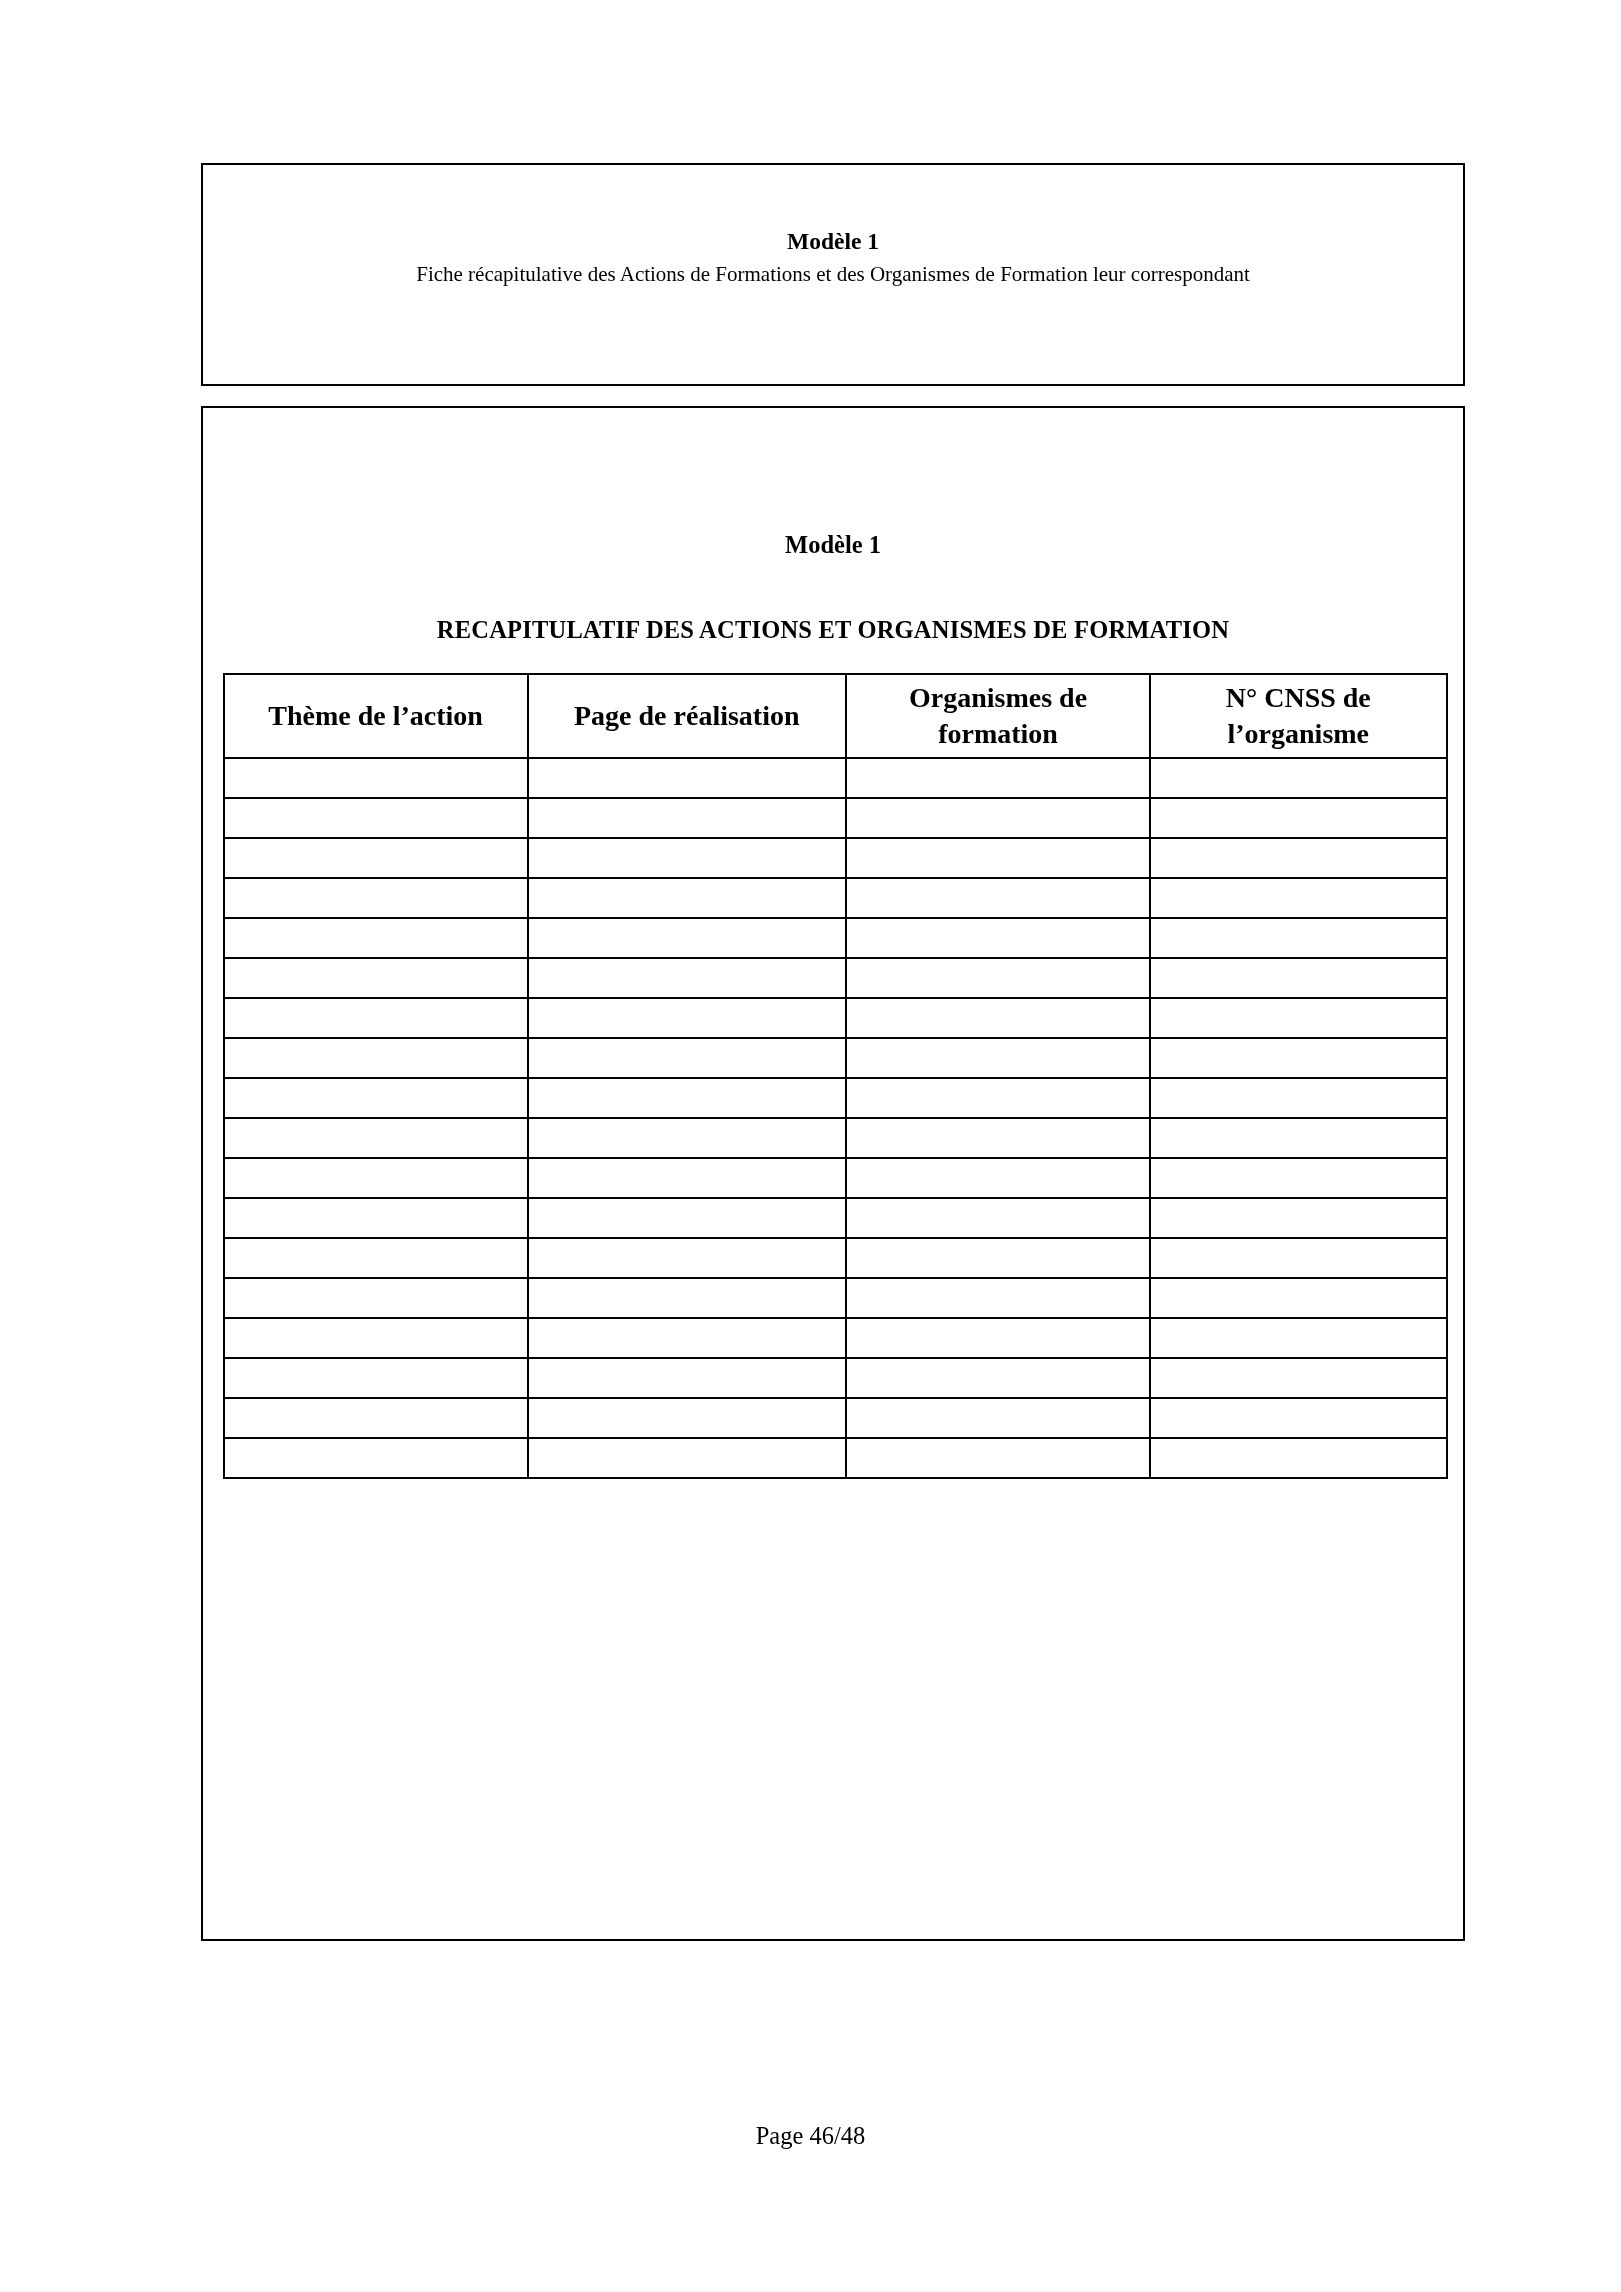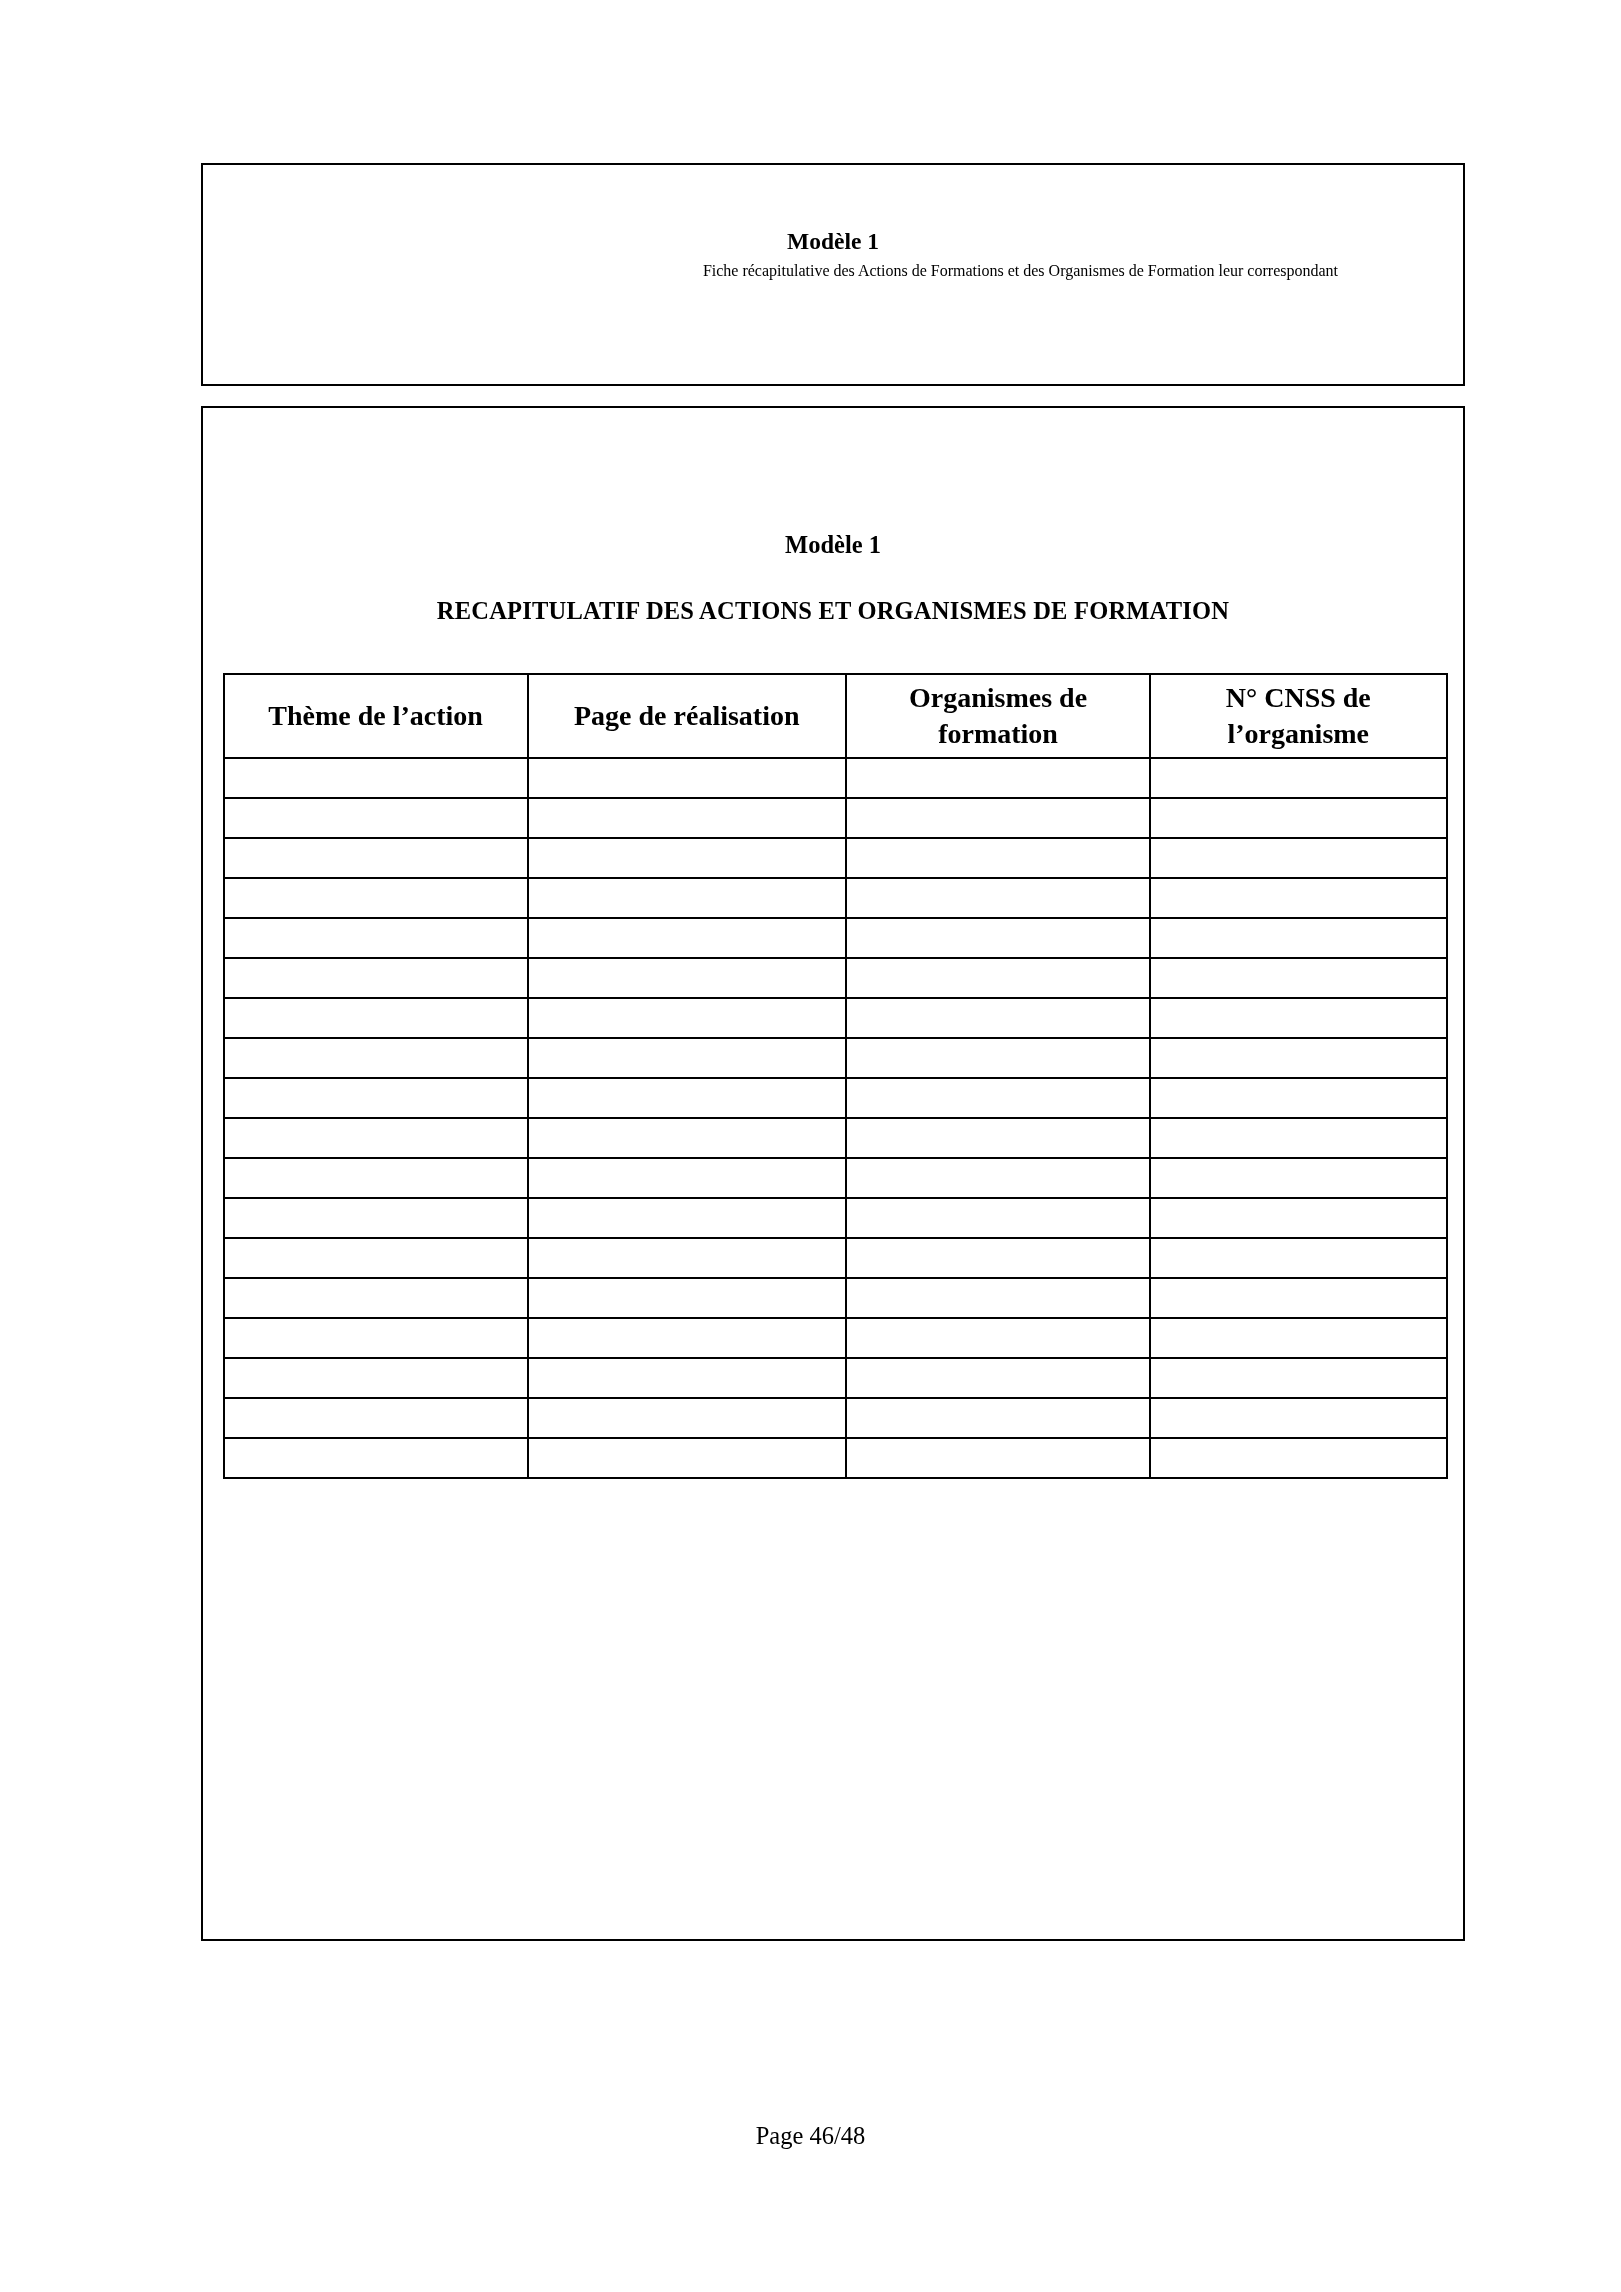--- a/index.html
+++ b/index.html
@@ -36,23 +36,23 @@
     justify-content: flex-start;
     padding-top: 61px;
   }
   .header-title {
     font-size: 23.5px;
     font-weight: bold;
     line-height: 1.35;
     text-align: center;
   }
   .header-sub {
-    font-size: 16px;
+    font-size: 21px;
     line-height: 1.4;
-    text-align: right;
+    text-align: center;
     width: 1010px;
     margin-top: 2px;
   }
 
   
   .main-box {
     position: absolute;
     left: 201px;
     top: 406px;
     width: 1264px;
@@ -65,21 +65,21 @@
     position: absolute;
     top: 123px;
     left: 0;
     width: 100%;
     text-align: center;
     font-size: 24.5px;
     font-weight: bold;
   }
   .main-subtitle {
     position: absolute;
-    top: 189px;
+    top: 208px;
     left: 0;
     width: 100%;
     text-align: center;
     font-size: 24.5px;
     font-weight: bold;
     letter-spacing: 0.2px;
   }
 
   
   table.form-table {

